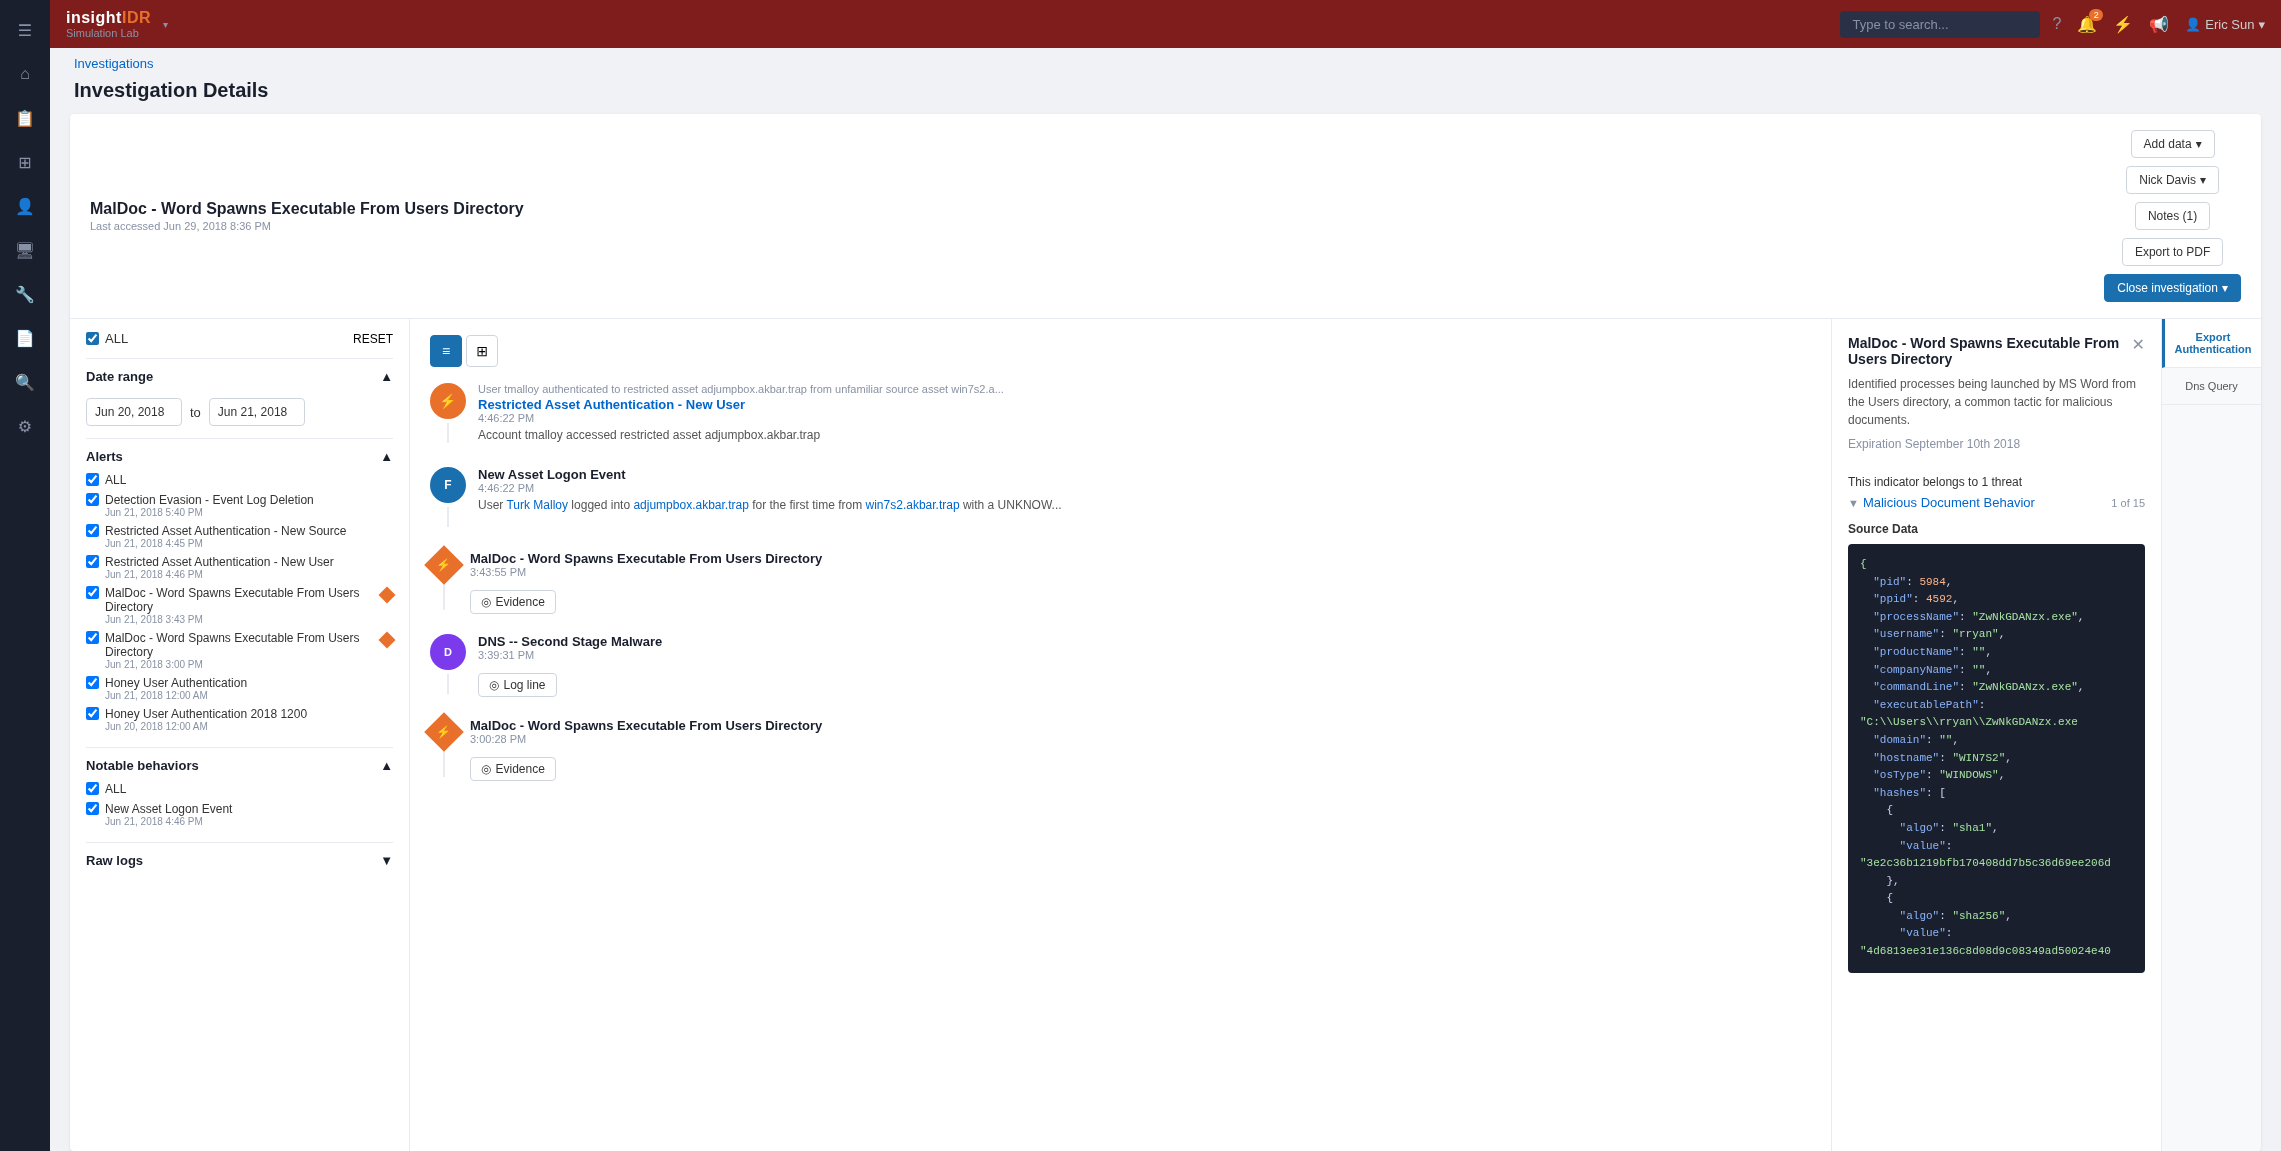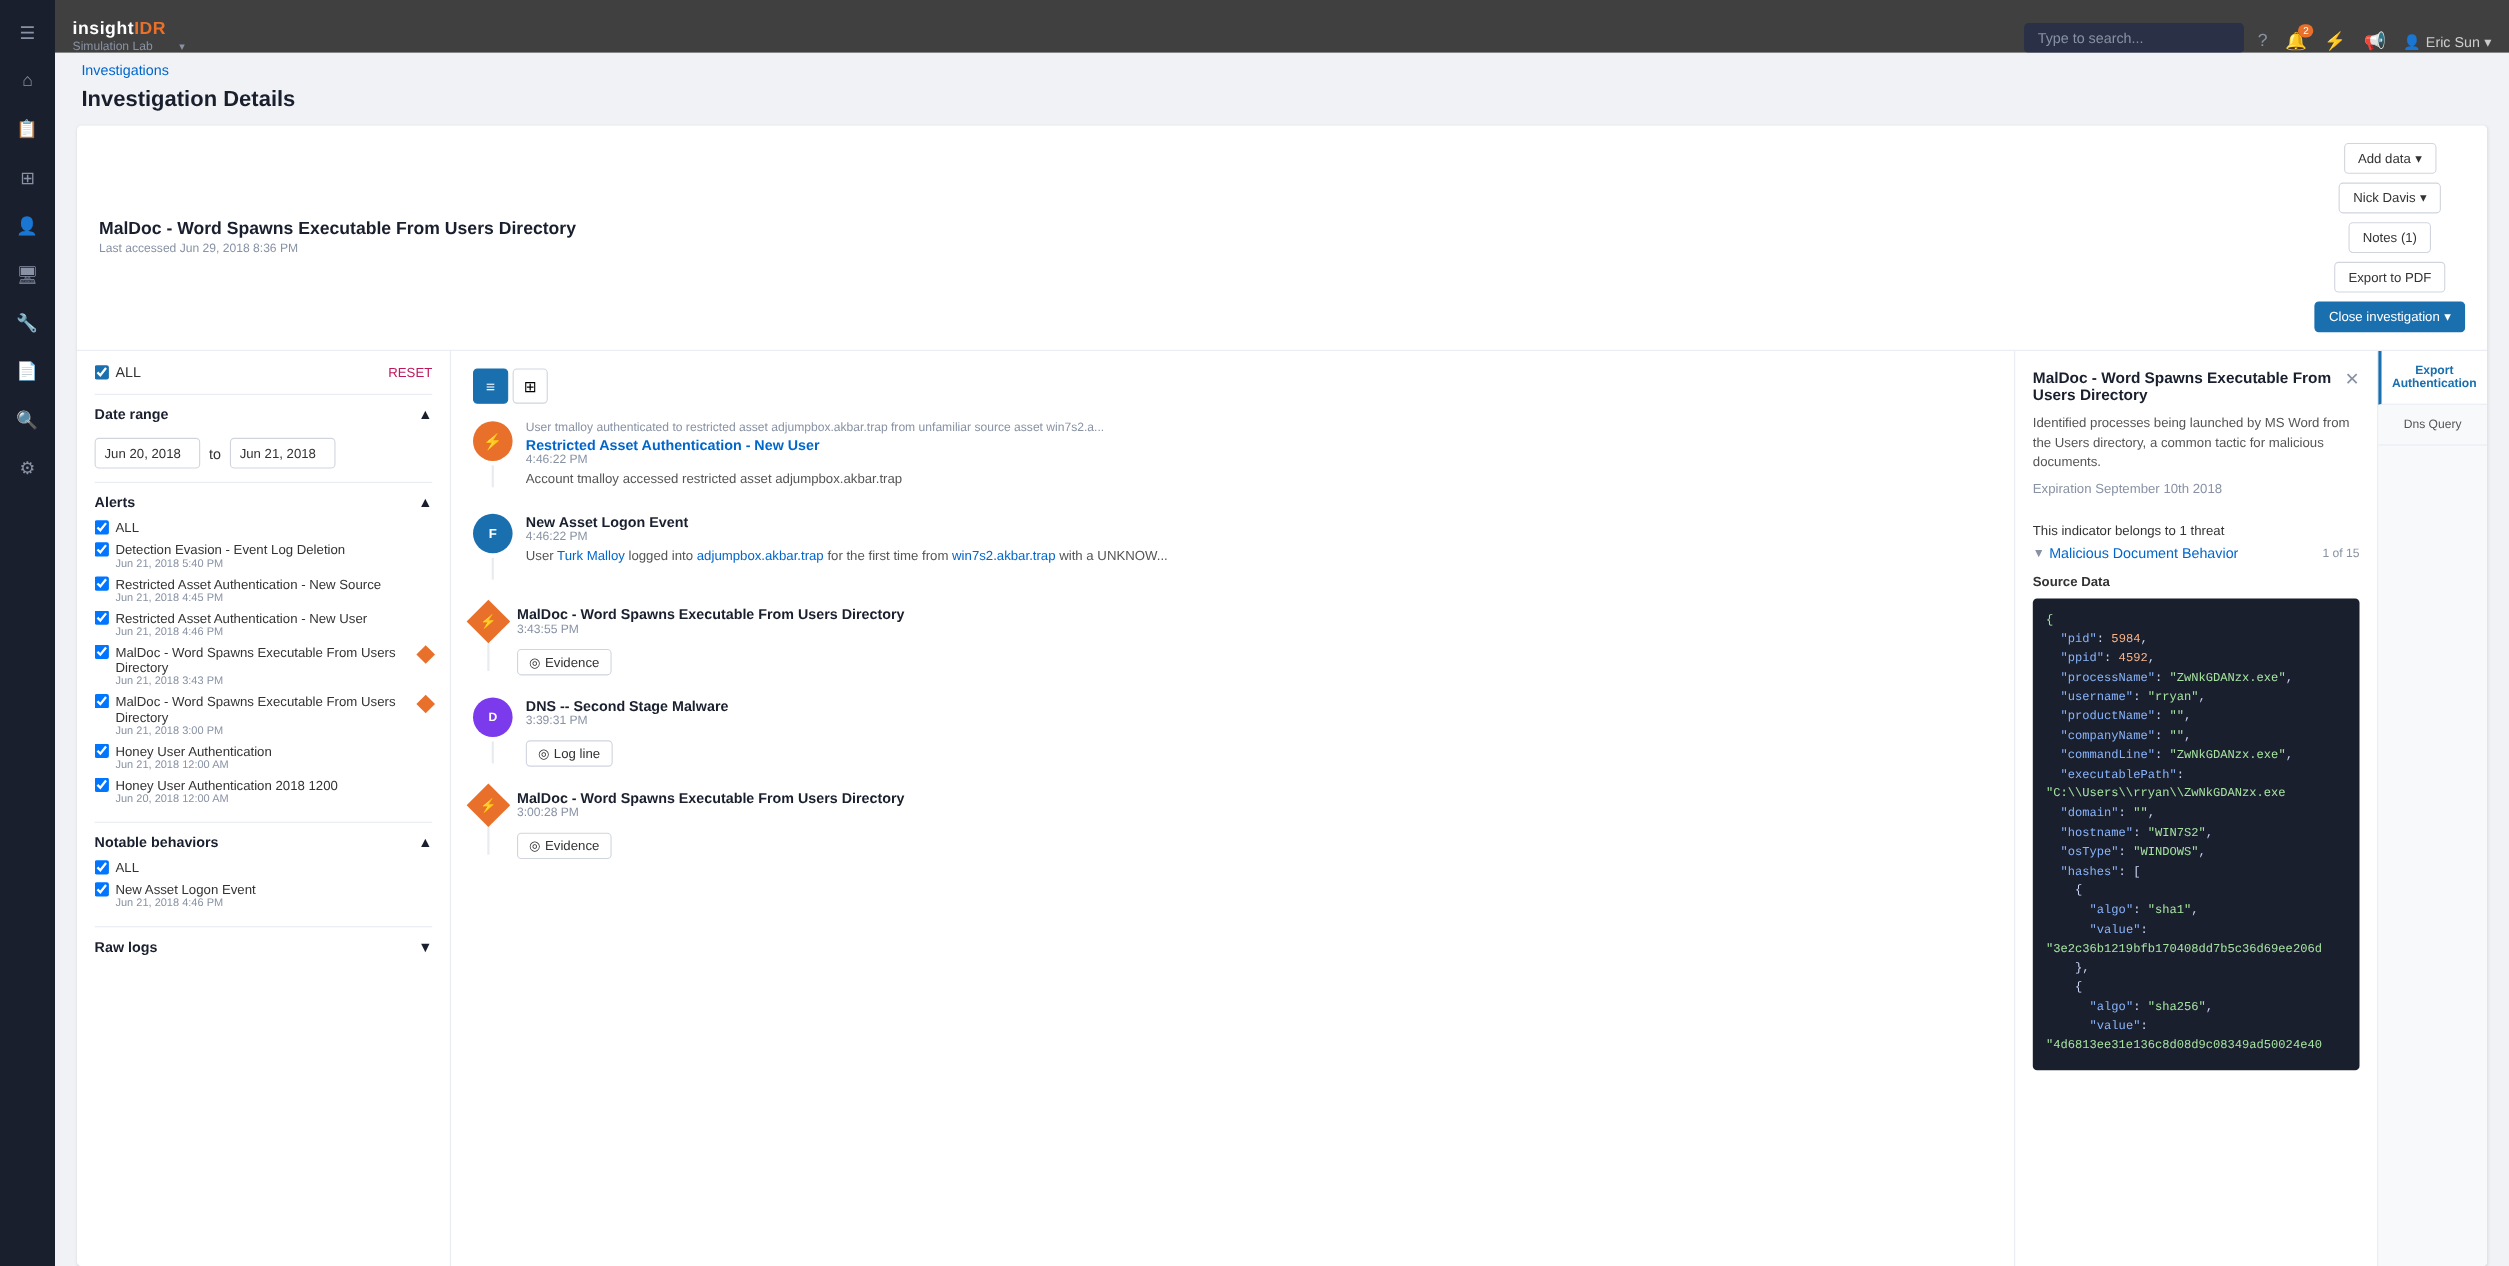--- a/index.html
+++ b/index.html
@@ -28,24 +28,24 @@
     
     .main-wrapper {
       flex: 1;
       display: flex;
       flex-direction: column;
       overflow: hidden;
     }
 
     
     .topbar {
-      background: #404040;
+      background: #7f1d1d;
       height: 48px;
       display: flex;
-      align-items: flex-end;
+      align-items: center;
       padding: 0 16px;
       gap: 12px;
       flex-shrink: 0;
     }
     .topbar-logo {
       color: #fff;
       font-size: 16px;
       font-weight: 700;
       letter-spacing: 0.5px;
     }
@@ -145,21 +145,21 @@
       overflow-y: auto;
       flex-shrink: 0;
       padding: 12px 16px;
     }
     .filter-all-row {
       display: flex;
       align-items: center;
       justify-content: space-between;
       margin-bottom: 12px;
     }
-    .filter-reset { color: #be185d; font-size: 12px; cursor: pointer; }
+    .filter-reset { color: #000000; font-size: 12px; cursor: pointer; }
     .checkbox-row { display: flex; align-items: center; gap: 6px; }
     .checkbox-row input[type=checkbox] { accent-color: #1a6faf; }
     .section-header {
       display: flex;
       align-items: center;
       justify-content: space-between;
       padding: 10px 0 6px;
       font-weight: 600;
       font-size: 13px;
       color: #1a1f2e;

